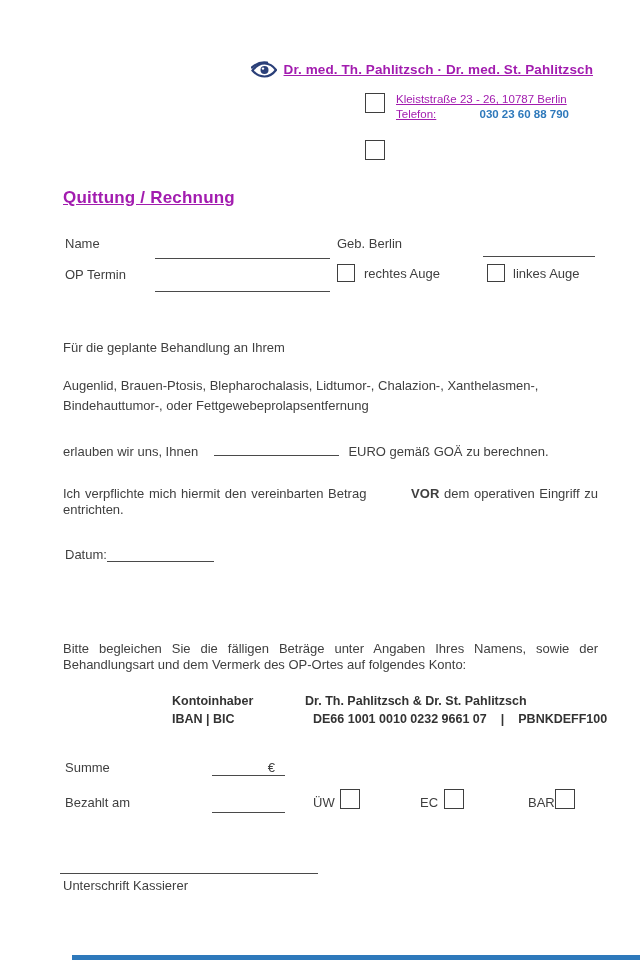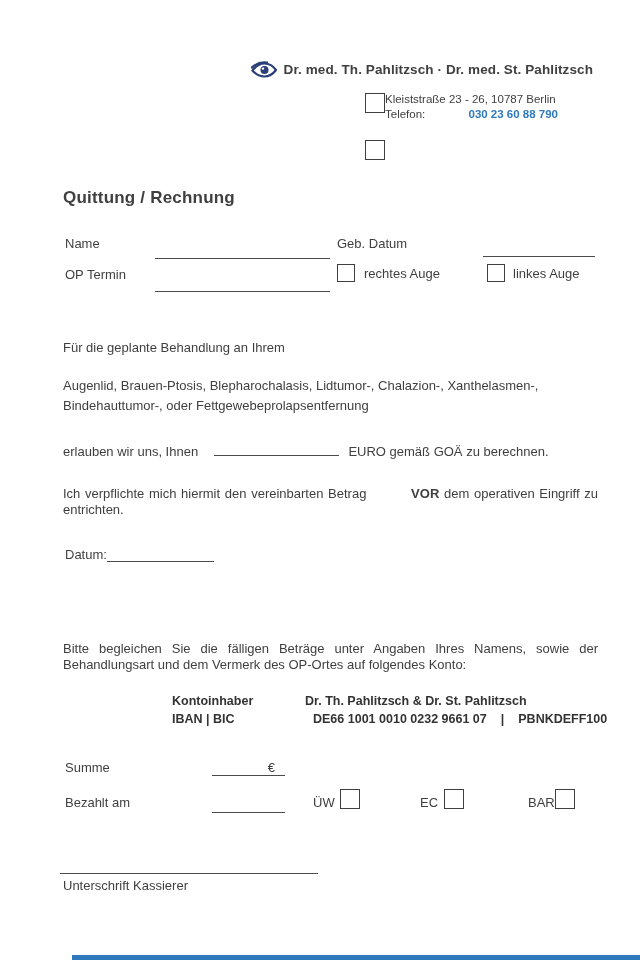--- a/index.html
+++ b/index.html
@@ -1,25 +1,25 @@
 <!DOCTYPE html>
 <html><head>
 <meta charset="utf-8">
 <style>
   html,body{margin:0;padding:0;background:#ffffff;}
   body{font-family:"Liberation Sans", sans-serif;color:#3f3f3f;}
   .page{position:relative;width:640px;height:960px;background:#ffffff;overflow:hidden;margin:0 auto;}
   .abs{position:absolute;}
-  .navy{color:#404040;}
+  .navy{color:#a21caf;text-decoration:underline;}
   .blue{color:#2e79bb;}
   .bold{font-weight:bold;padding-left:40px;}
   .fs11{font-size:11.5px;line-height:15px;}
   .header-row{display:flex;align-items:center;gap:7px;}
   .brand{font-size:13.5px;font-weight:bold;letter-spacing:0.1px;}
-  .addr-block{display:flex;}
+  .addr-block{display:flex;gap:11px;}
   .cb{box-sizing:border-box;border:1.6px solid #3f3f3f;background:#fff;}
   .cb-addr{width:20px;height:20px;margin-top:1px;}
   .cb-eye{width:18px;height:18px;}
   .cb-pay{width:20px;height:20px;}
   .title{font-size:17px;font-weight:bold;letter-spacing:0.2px;}
   .label{font-size:13px;}
   .fill{border-bottom:1.6px solid #4a4a4a;}
   .para{font-size:13px;line-height:16px;width:535px;}
   .just{text-align:justify;}
   .proc{line-height:20px;}
@@ -59,21 +59,21 @@
   </div>
 
   <div class="abs addr-block" style="left:365px;top:139px;">
     <span class="cb cb-addr"></span>
   </div>
 
   <div class="abs title navy" style="left:63px;top:188px;">Quittung / Rechnung</div>
 
   <div class="abs label" style="left:65px;top:236px;">Name</div>
   <div class="abs fill" style="left:155px;top:243px;width:175px;height:15px;"></div>
-  <div class="abs label" style="left:337px;top:236px;">Geb. Datum</div>
+  <div class="abs label" style="left:337px;top:236px;">Geb. Berlin</div>
   <div class="abs fill" style="left:483px;top:241px;width:112px;height:15px;"></div>
 
   <div class="abs label" style="left:65px;top:267px;">OP Termin</div>
   <div class="abs fill" style="left:155px;top:276px;width:175px;height:15px;"></div>
   <span class="abs cb cb-eye" style="left:337px;top:264px;"></span>
   <div class="abs label" style="left:364px;top:266px;">rechtes Auge</div>
   <span class="abs cb cb-eye" style="left:487px;top:264px;"></span>
   <div class="abs label" style="left:513px;top:266px;">linkes Auge</div>
 
   <div class="abs para" style="left:63px;top:340px;">Für die geplante Behandlung an Ihrem</div>

